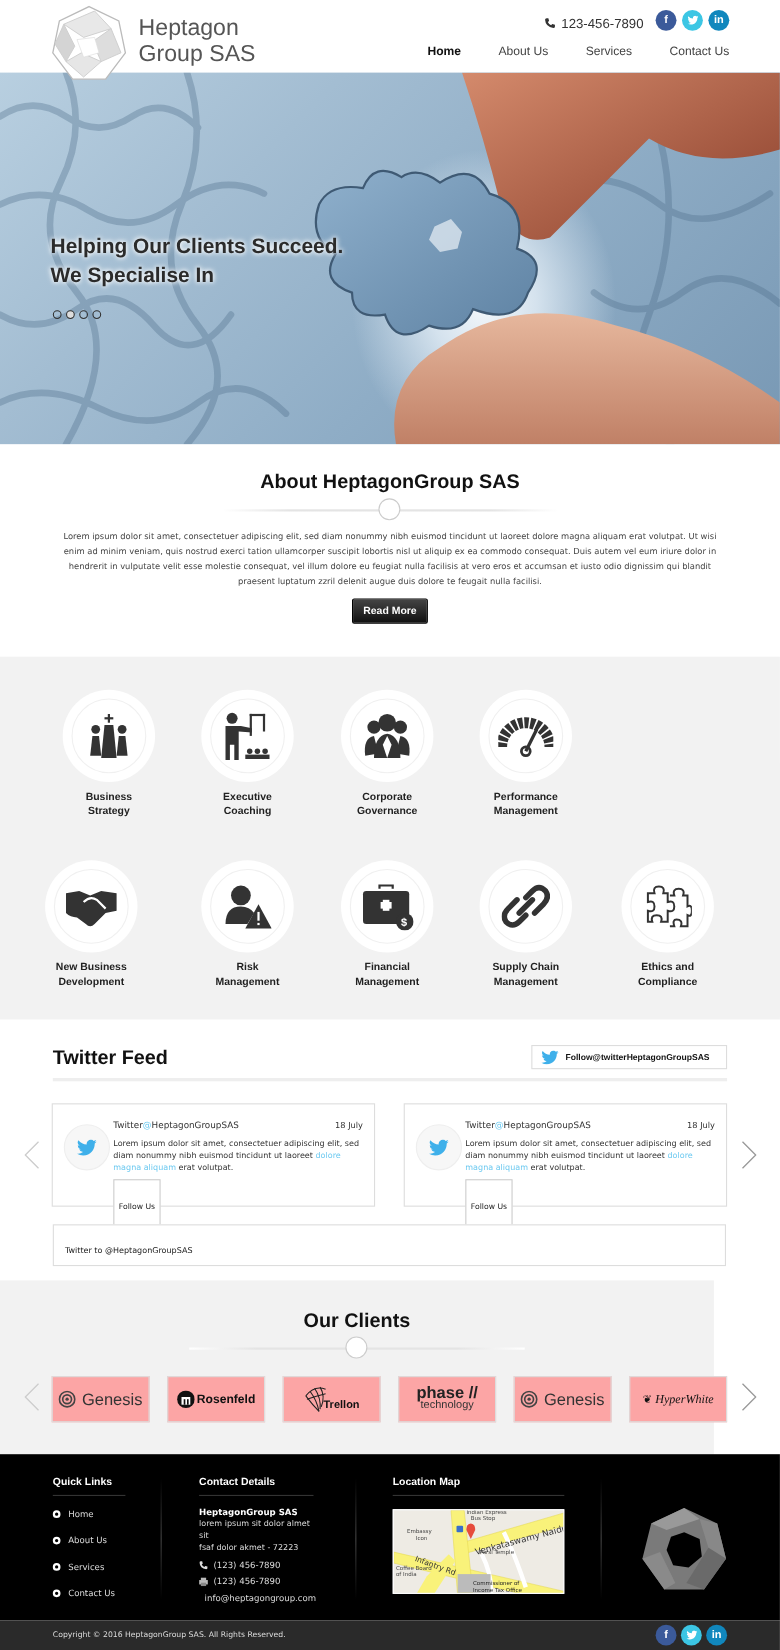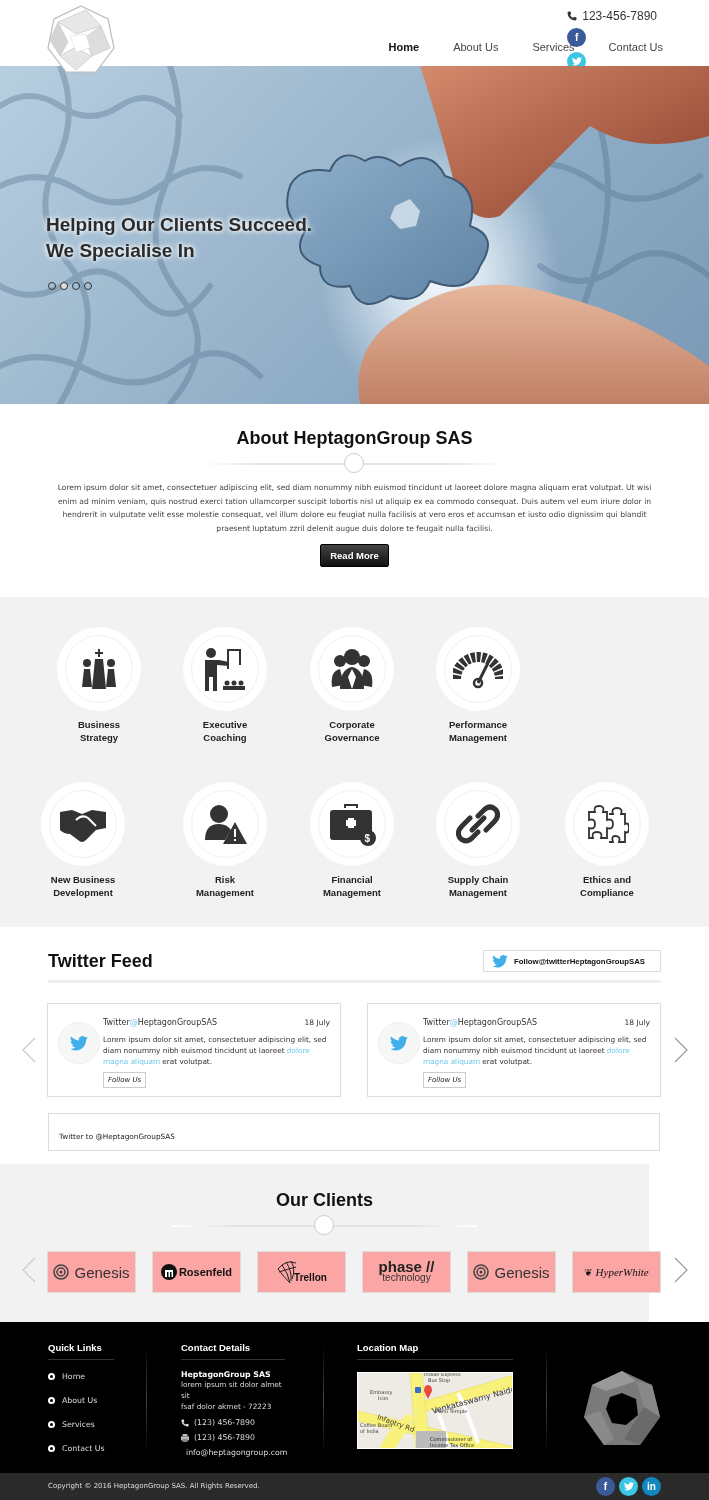--- a/index.html
+++ b/index.html
@@ -4,21 +4,21 @@
 <style>
   * { box-sizing: border-box; margin: 0; padding: 0; }
   body { width: 709px; height: 1500px; background: #fff; font-family: "DejaVu Sans", sans-serif; color: #222; overflow: hidden; position: relative; }
 
   
   .header { position: absolute; top: 0; left: 0; width: 709px; height: 66px; background: #fff; }
   .logo { position: absolute; left: 46px; top: 4px; width: 190px; height: 72px; z-index: 5; }
   .logo-mark { position: absolute; left: 0; top: 0; width: 70px; height: 72px; }
   .logo-text { position: absolute; left: 80px; top: 10px; font-family: "Liberation Sans", sans-serif; font-size: 21px; line-height: 23px; color: #555; font-weight: normal; }
   .logo-text span { display: block; }
-  .top-contact { position: absolute; right: 46px; top: 9px; display: flex; align-items: flex-start; gap: 5px; flex-direction: column; }
+  .top-contact { position: absolute; right: 46px; top: 9px; display: flex; align-items: flex-end; gap: 5px; }
   .phone { font-family: "Liberation Sans", sans-serif; font-size: 12px; color: #333; margin-right: 6px; display: flex; align-items: center; gap: 5px; }
   .social { width: 19px; height: 19px; border-radius: 50%; color: #fff; font-size: 10px; font-weight: bold; display: flex; align-items: center; justify-content: center; font-family: "Liberation Sans", sans-serif; }
   .nav { position: absolute; right: 46px; top: 41px; display: flex; gap: 0; }
   .nav a { font-family: "Liberation Sans", sans-serif; font-size: 11px; color: #444; text-decoration: none; margin-left: 34px; }
   .nav a.active { color: #111; font-weight: bold; }
 
   
   .hero { position: absolute; top: 66px; left: 0; width: 709px; height: 338px; overflow: hidden;
     background: radial-gradient(ellipse 120px 140px at 440px 210px, #f4f8fb 0%, rgba(220,232,242,0.9) 40%, rgba(150,180,205,0) 100%),
                 linear-gradient(135deg, #b8cfe0 0%, #a3bdd2 30%, #8fadc6 60%, #7898b4 100%); }
@@ -52,21 +52,21 @@
   .tw-title { position: absolute; left: 48px; top: 24px; font-family: "Liberation Sans", sans-serif; font-weight: bold; font-size: 18px; color: #111; }
   .tw-follow-btn { position: absolute; left: 483px; top: 23px; width: 178px; height: 22px; border: 1px solid #ddd; background: #fff; display: flex; align-items: center; gap: 6px; padding-left: 8px; font-family: "Liberation Sans", sans-serif; font-weight: bold; font-size: 7.8px; color: #111; }
   .tw-line { position: absolute; left: 48px; top: 53px; width: 613px; height: 3px; background: #eee; }
   .tw-card { position: absolute; top: 76px; width: 294px; height: 94px; border: 1px solid #ddd; background: #fff; }
   .tw-avatar { position: absolute; left: 10px; top: 18px; width: 42px; height: 42px; border-radius: 50%; background: #f7f7f7; border: 1px solid #eee; display: flex; align-items: center; justify-content: center; }
   .tw-handle { position: absolute; left: 55px; top: 14px; font-size: 8px; color: #333; }
   .tw-handle .at { color: #6cc9f0; }
   .tw-date { position: absolute; right: 10px; top: 14px; font-size: 7.5px; color: #333; }
   .tw-text { position: absolute; left: 55px; top: 30px; width: 232px; font-size: 7.3px; line-height: 11px; color: #333; }
   .tw-text .link { color: #6cc9f0; }
-  .tw-followus { position: absolute; left: 55px; top: 68px; border: 1px solid #ccc; padding: 3px 4px; font-size: 7px; color: #222; background: #fff; font-style: italic; }
+  .tw-followus { position: absolute; left: 55px; top: 68px; border: 1px solid #ccc; padding: 20px 4px; font-size: 7px; color: #222; background: #fff; }
   .arrow { position: absolute; width: 14px; height: 26px; }
   .tw-input { position: absolute; left: 48px; top: 186px; width: 612px; height: 21px; border: 1px solid #ddd; background: #fff; font-size: 7.3px; color: #222; padding: 18px 10px; }
 
   
   .clients { position: absolute; top: 1164px; left: 0; width: 649px; height: 158px; background: #f2f2f2; text-align: center; }
   .clients .section-title { margin-top: 26px; }
   .client-logo { position: absolute; top: 87px; width: 89px; height: 42px; background: #fca5a5; border: 1px solid #ddd; display: flex; align-items: center; justify-content: center; font-family: "Liberation Sans", sans-serif; color: #111; }
 
   
   .footer { position: absolute; top: 1322px; left: 0; width: 709px; height: 151px; background: #000; color: #fff; }
@@ -90,20 +90,24 @@
 <div class="header">
   <div class="logo">
     <svg class="logo-mark" viewBox="0 0 70 72">
       <polygon points="35,2 62,15 68,44 50,68 20,68 2,44 8,15" fill="#fff" stroke="#bbb" stroke-width="1.2"></polygon>
       <polygon points="12,18 40,6 55,22 30,30" fill="#e8e8e8" stroke="#ccc" stroke-width="0.8"></polygon>
       <polygon points="55,22 64,44 46,52 38,34" fill="#ddd" stroke="#ccc" stroke-width="0.8"></polygon>
       <polygon points="46,52 30,66 14,52 28,44" fill="#e6e6e6" stroke="#ccc" stroke-width="0.8"></polygon>
       <polygon points="14,52 4,36 12,18 22,38" fill="#d4d4d4" stroke="#ccc" stroke-width="0.8"></polygon>
       <polygon points="24,32 40,30 44,44 30,48" fill="#fff" stroke="#ddd" stroke-width="0.6"></polygon>
     </svg>
+    <div class="logo-text">
+      <span>Heptagon</span>
+      <span>Group SAS</span>
+    </div>
   </div>
 
   <div class="top-contact">
     <div class="phone">
       <svg width="10" height="10" viewBox="0 0 10 10">
           <path d="M2 0.5 L3.5 0.5 L4.2 3 L3 4 Q4 6 6 7 L7 5.8 L9.5 6.5 L9.5 8 Q9.5 9.5 8 9.5 Q1 8.5 0.5 2 Q0.5 0.5 2 0.5Z" fill="#333"></path>
         </svg>
       <span>123-456-7890</span>
     </div>
     <div class="social" style="background:#3b5a9a">f</div>

